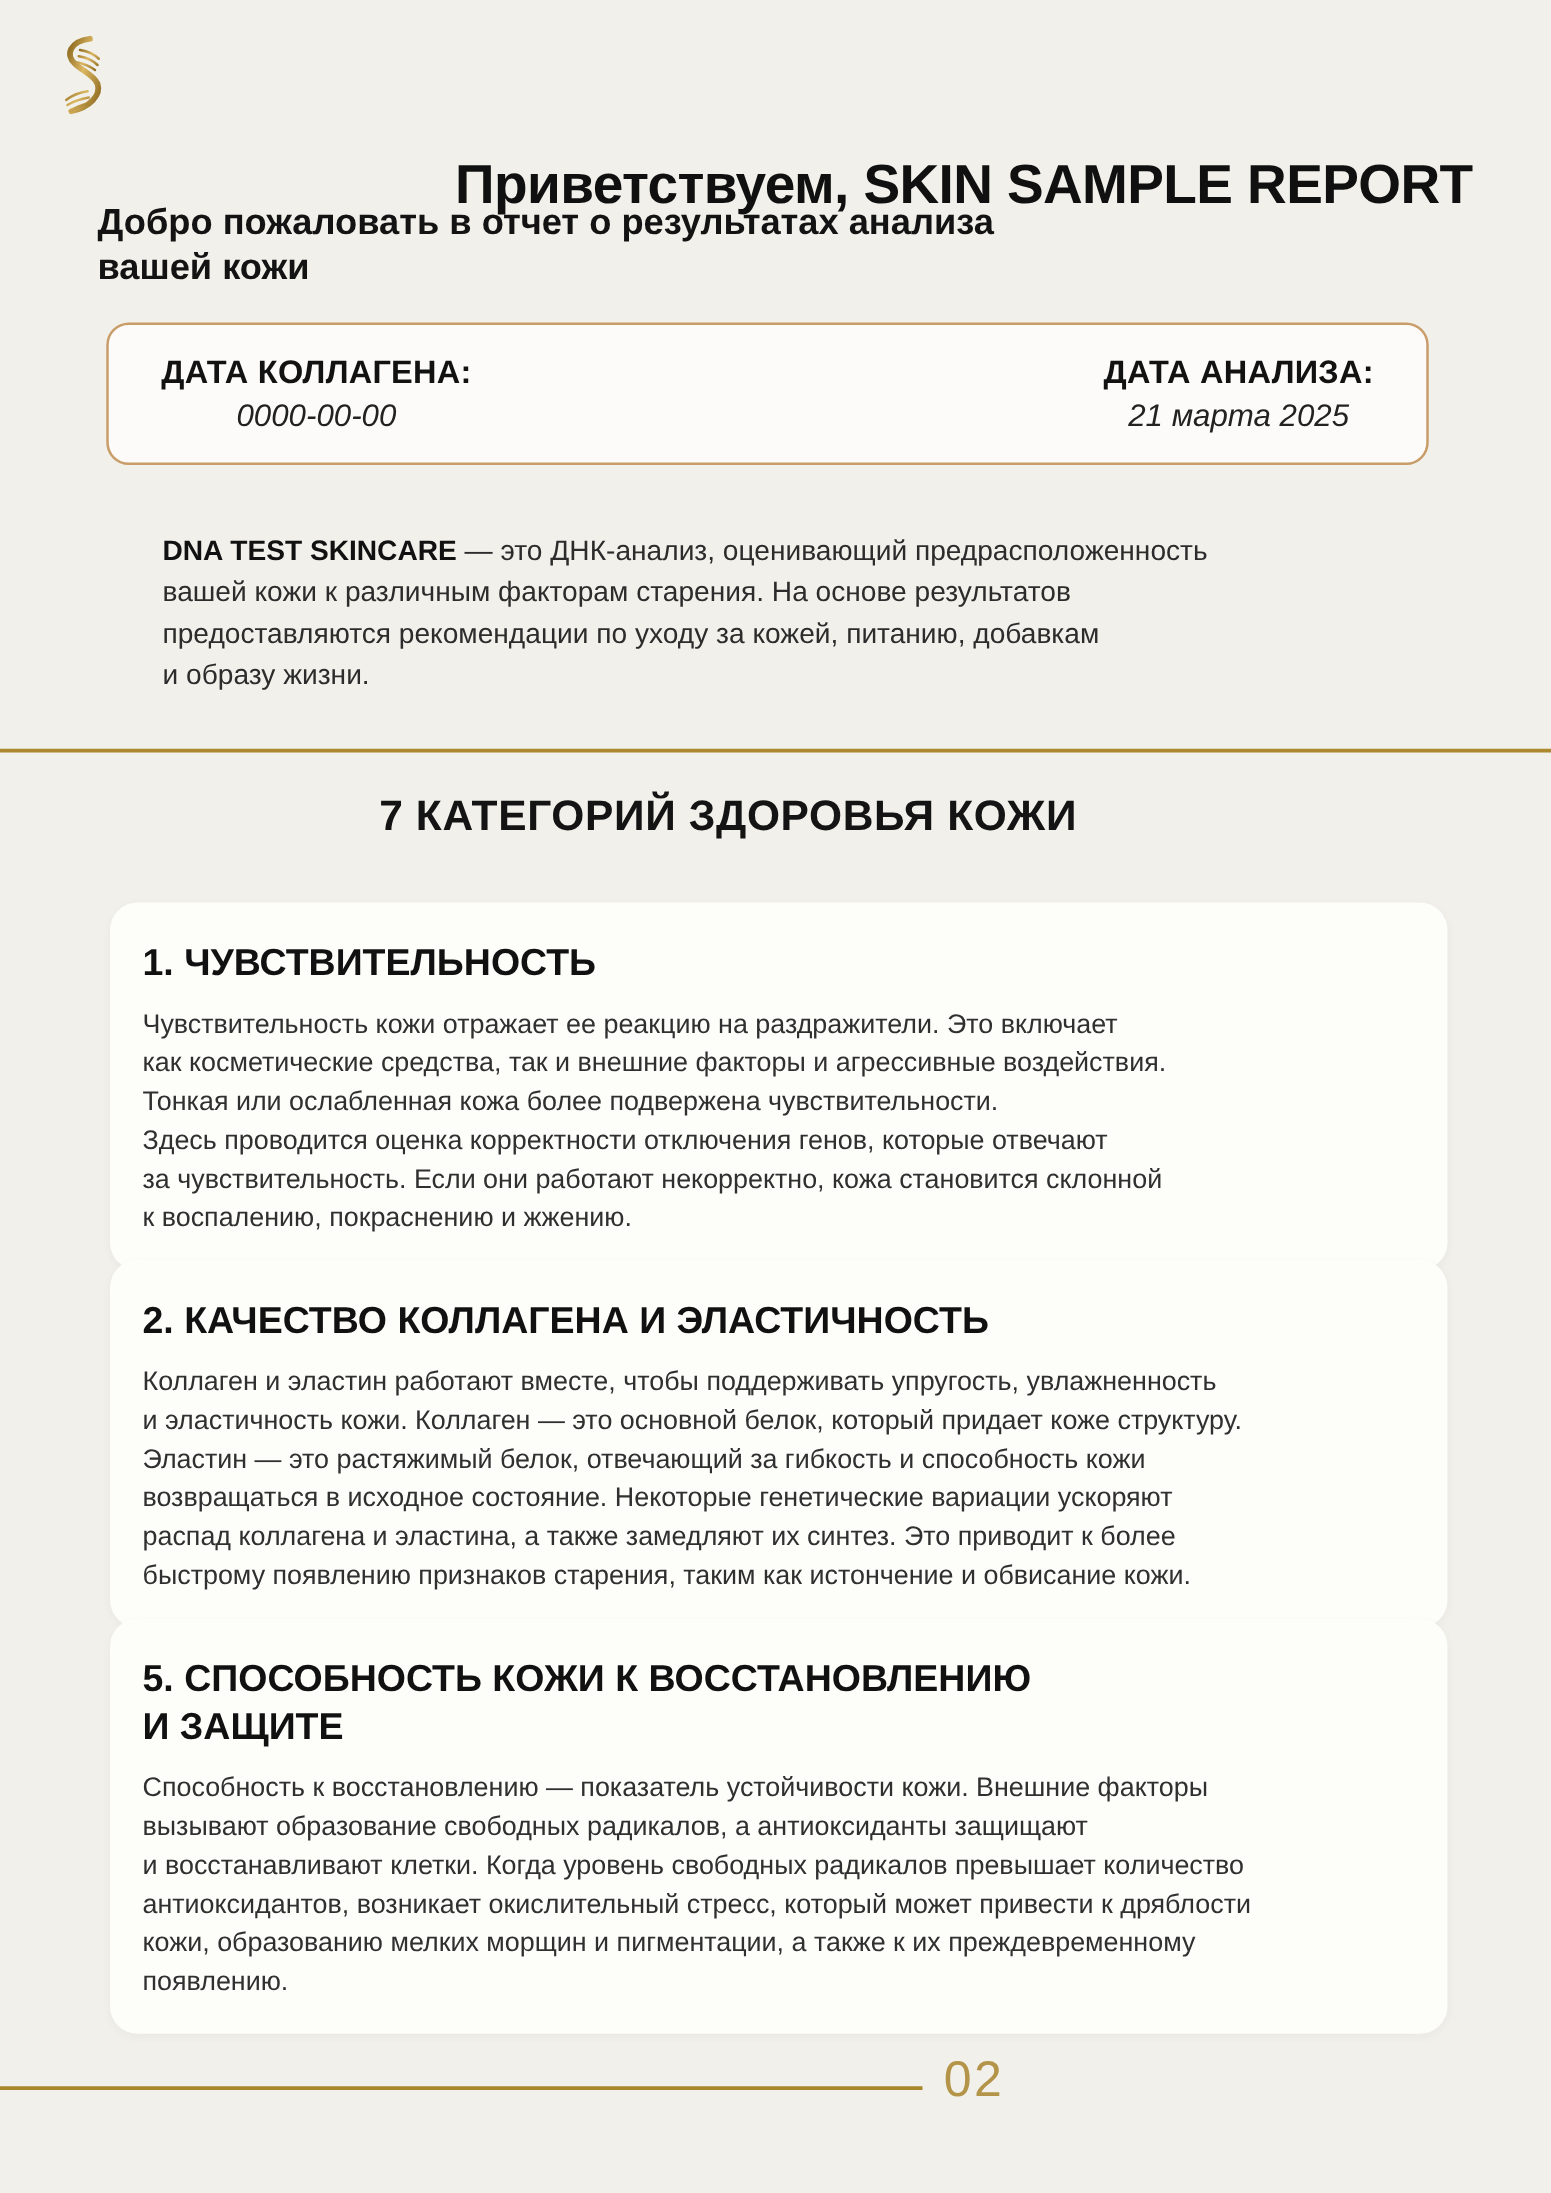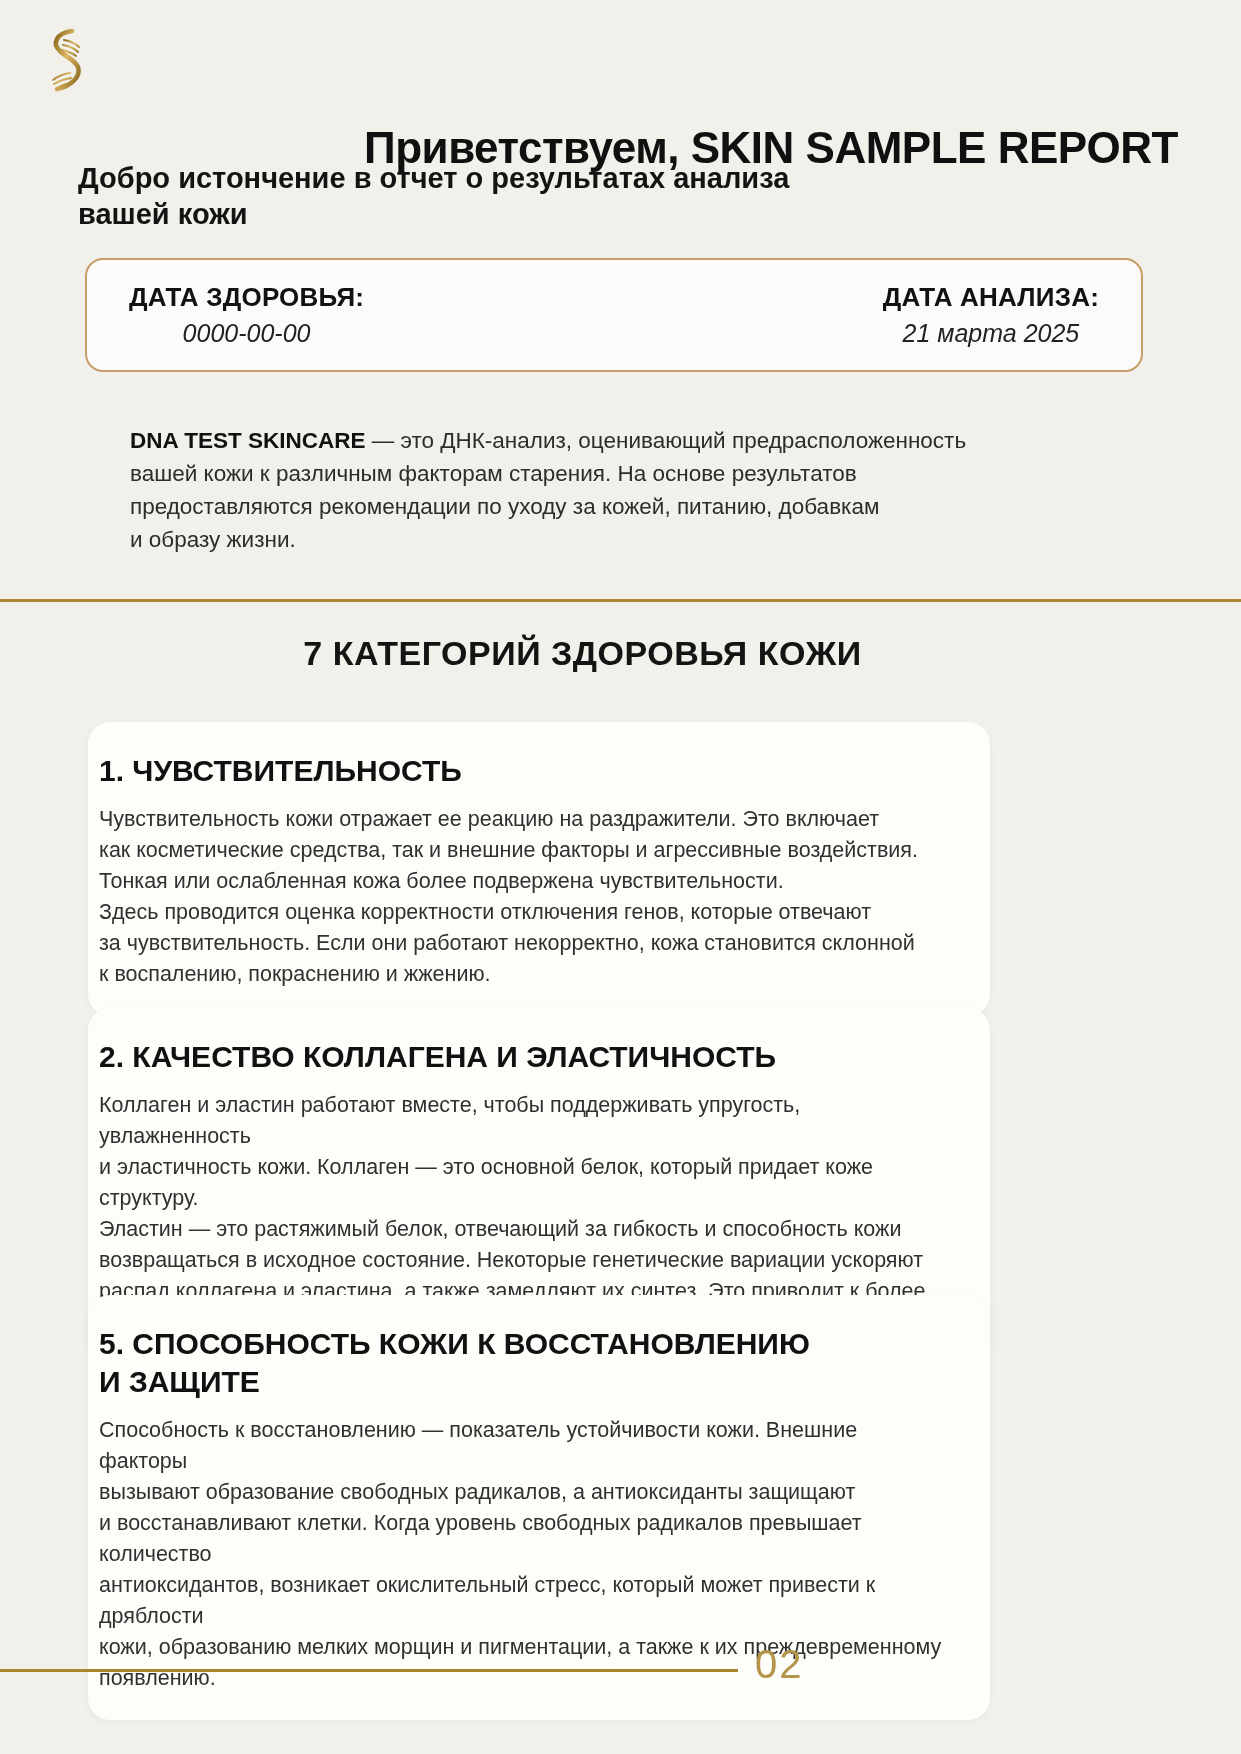--- a/index.html
+++ b/index.html
@@ -56,25 +56,25 @@
 
   .section-heading{
     left:0;top:634px;width:1165px;
     text-align:center;
     font-size:34px;font-weight:800;letter-spacing:0.5px;
     color:#141414;
   }
 
   
   .card{
-    left:88px;width:902px;
+    left:88px;width:1070px;
     box-sizing:border-box;
     background:#fdfdfa;
     border-radius:22px;
-    padding:30px 40px 26px 11px;
+    padding:30px 40px 26px 26px;
     box-shadow:0 2px 8px rgba(60,60,40,0.04);
   }
   .card-1{top:722px;min-height:266px;}
   .card-2{top:1008px;min-height:265px;}
   .card-3{top:1295px;min-height:325px;}
   .card-title{
     font-size:30px;font-weight:800;line-height:38px;
     color:#111;white-space:pre-line;
   }
   .card-body{
@@ -107,26 +107,26 @@
       </linearGradient>
     </defs>
     <path d="M28 4 C 12 6 8 17 16 24 C 22 30 31 33 34 40 C 37 49 28 59 13 62" fill="none" stroke="url(#gold)" stroke-width="4.6" stroke-linecap="round"></path>
     <path d="M20 13 C 26 14 31 16 35 20 M19 18 C 25 19 30 21 34 25 M18 23 C 23 24 28 26 32 29" fill="none" stroke="url(#gold)" stroke-width="2" stroke-linecap="round"></path>
     <path d="M26 46 C 20 47 14 49 9 53 M27 51 C 21 52 15 54 10 57 M26 56 C 21 57 16 59 12 62" fill="none" stroke="url(#gold)" stroke-width="2" stroke-linecap="round"></path>
   </svg>
 </div>
 
 <h1 class="abs h1">Приветствуем, SKIN SAMPLE REPORT</h1>
 
-<div class="abs subtitle">Добро истончение в отчет о результатах анализа
+<div class="abs subtitle">Добро пожаловать в отчет о результатах анализа
 вашей кожи</div>
 
 <div class="abs info-box">
   <div class="info-col">
-    <div class="info-label">ДАТА ЗДОРОВЬЯ:</div>
+    <div class="info-label">ДАТА КОЛЛАГЕНА:</div>
     <div class="info-value">0000-00-00</div>
   </div>
   <div class="info-col">
     <div class="info-label">ДАТА АНАЛИЗА:</div>
     <div class="info-value">21 марта 2025</div>
   </div>
 </div>
 
 <p class="abs intro"><b>DNA TEST SKINCARE</b><span class="rest"> — это ДНК-анализ, оценивающий предрасположенность
 вашей кожи к различным факторам старения. На основе результатов

